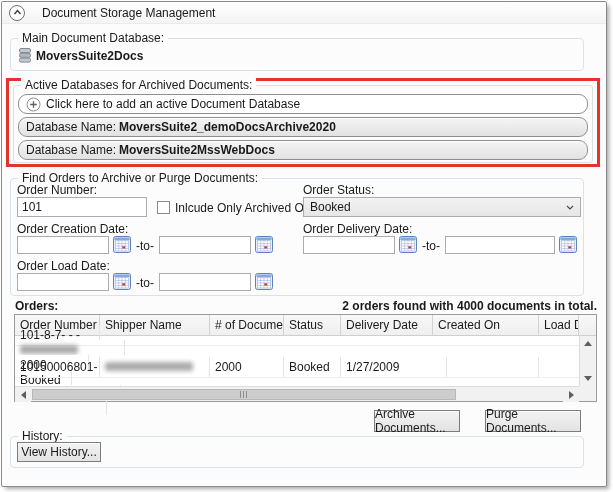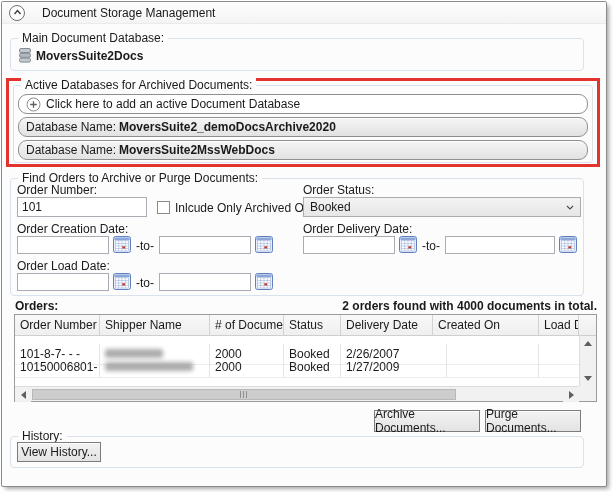--- a/index.html
+++ b/index.html
@@ -34,21 +34,21 @@
   .to-sep { position:absolute; width:22px; text-align:center; line-height:18px; }
   .summary { position:absolute; font-weight:bold; text-align:right; }
   
   .tbl { position:absolute; left:12px; top:312px; width:583px; height:88px;
     border:1px solid #9b9b9b; background:#fff; }
   .trow { position:absolute; left:0; width:564px; height:21px; display:flex; }
   .thead { top:0; background:linear-gradient(#f8f8f8,#efefef); border-bottom:1px solid #cfcfcf; width:581px; }
   .cell { height:100%; padding:3px 0 12px 5px; overflow:hidden; white-space:nowrap;
     border-right:1px solid #e4e4e4; }
   .thead .cell { border-right:1px solid #d2d2d2; }
-  .r1 { top:29px; } .r2 { top:42px; }
+  .r1 { top:10px;flex-direction:column; } .r2 { top:42px; }
   .trow.data { border-bottom:1px solid #ededed; }
   .c0{width:85px}.c1{width:110px}.c2{width:74px}.c3{width:57px}.c4{width:106px}.c5{width:92px}.c6{width:40px;border-right:none}
   .blurbox { display:inline-block; height:9px; margin-top:2px; background:#8a8a8a;
     filter:blur(2px); opacity:.7; border-radius:2px; }
   .vsb { position:absolute; right:0; top:21px; width:17px; height:50px; background:#f1f1f1;
     border-left:1px solid #dcdcdc; }
   .hsb { position:absolute; left:0; top:71px; width:564px; height:15px; background:#f1f1f1;
     border-top:1px solid #dcdcdc; }
   .sb-btn { position:absolute; width:16px; height:15px; display:flex;
     align-items:center; justify-content:center; background:#f1f1f1; }
@@ -246,21 +246,21 @@
       <div class="thumb">
           <div class="grip"></div>
         </div>
       <div class="sb-btn" style="right:0; top:0;">
           <div class="tri-r"></div>
         </div>
     </div>
     <div class="corner"></div>
   </div>
 
-  <div class="btn" style="left:372px; top:408px; width:106px;">
+  <div class="btn" style="left:372px; top:408px; width:86px;">
     <span>Archive Documents...</span>
   </div>
   <div class="btn" style="left:483px; top:408px; width:96px;">
     <span>Purge Documents...</span>
   </div>
 
   <div class="gb" style="left:8px; top:434px; width:574px; height:32px;">
     <span class="gb-label">History:</span>
     <div class="btn" style="left:6px; top:5px; width:84px; height:20px;">
       <span>View History...</span>

